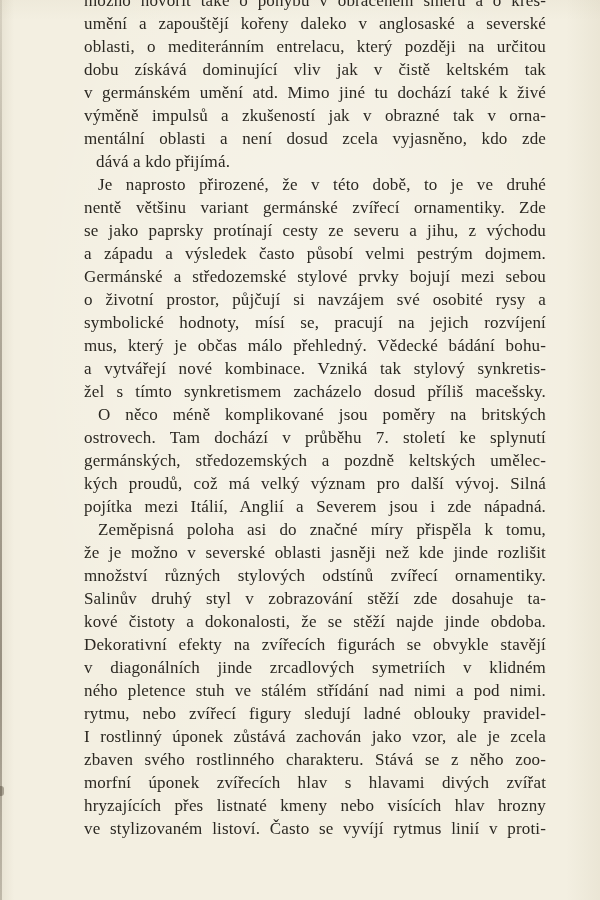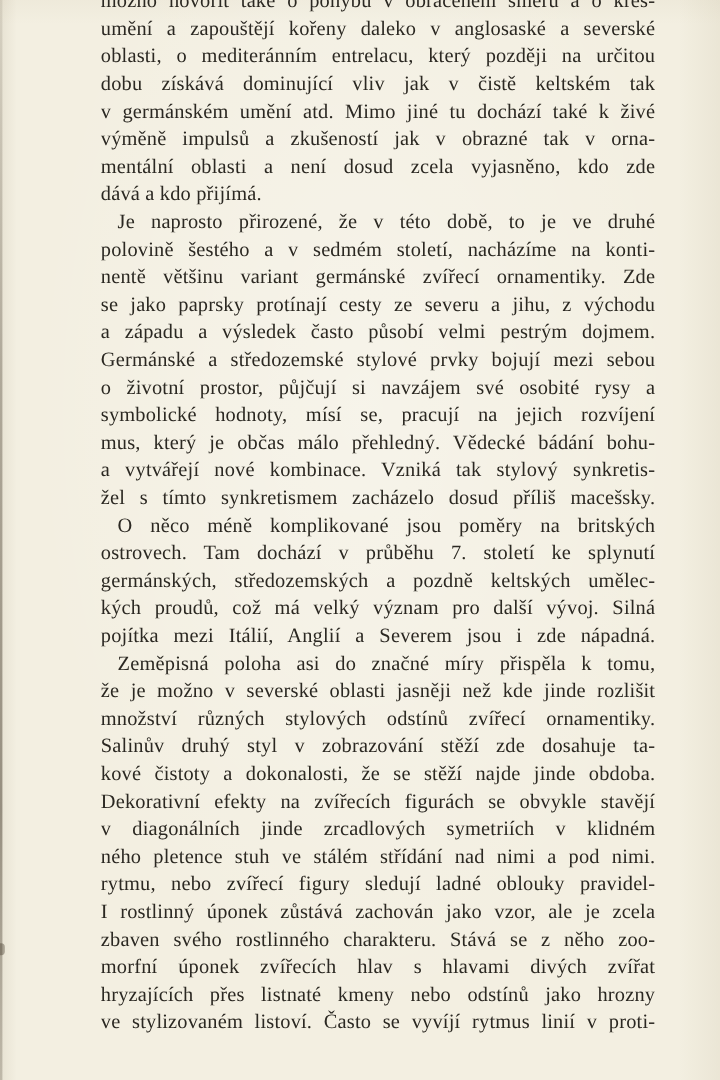--- a/index.html
+++ b/index.html
@@ -61,39 +61,39 @@
     text-align: justify;
     text-align-last: justify;
     letter-spacing: 0.15px;
     white-space: normal;
   }
   .line.indent {
     text-indent: 14px;
   }
   .line.no-just {
     text-align-last: left;
+    margin-left: 12px;
   }
 </style>
 </head>
 <body style="background: rgb(243, 239, 225);">
 
 <div class="page">
   <div class="edge-line"></div>
   <div class="speck"></div>
   <div class="text-block" style="color: rgb(43, 40, 34);">
       <div class="line">možno hovořit také o pohybu v obráceném směru a o křes-</div>
       <div class="line">umění a zapouštějí kořeny daleko v anglosaské a severské</div>
       <div class="line">oblasti, o mediteránním entrelacu, který později na určitou</div>
       <div class="line">dobu získává dominující vliv jak v čistě keltském tak</div>
       <div class="line">v germánském umění atd. Mimo jiné tu dochází také k živé</div>
       <div class="line">výměně impulsů a zkušeností jak v obrazné tak v orna-</div>
       <div class="line">mentální oblasti a není dosud zcela vyjasněno, kdo zde</div>
       <div class="line no-just">dává a kdo přijímá.</div>
       <div class="line indent">Je naprosto přirozené, že v této době, to je ve druhé</div>
-      <div class="line">polovině šestého a v sedmém století, nacházíme na konti-</div>
       <div class="line">nentě většinu variant germánské zvířecí ornamentiky. Zde</div>
       <div class="line">se jako paprsky protínají cesty ze severu a jihu, z východu</div>
       <div class="line">a západu a výsledek často působí velmi pestrým dojmem.</div>
       <div class="line">Germánské a středozemské stylové prvky bojují mezi sebou</div>
       <div class="line">o životní prostor, půjčují si navzájem své osobité rysy a</div>
       <div class="line">symbolické hodnoty, mísí se, pracují na jejich rozvíjení</div>
       <div class="line">mus, který je občas málo přehledný. Vědecké bádání bohu-</div>
       <div class="line">a vytvářejí nové kombinace. Vzniká tak stylový synkretis-</div>
       <div class="line">žel s tímto synkretismem zacházelo dosud příliš macešsky.</div>
       <div class="line indent">O něco méně komplikované jsou poměry na britských</div>
@@ -106,16 +106,16 @@
       <div class="line">množství různých stylových odstínů zvířecí ornamentiky.</div>
       <div class="line">Salinův druhý styl v zobrazování stěží zde dosahuje ta-</div>
       <div class="line">kové čistoty a dokonalosti, že se stěží najde jinde obdoba.</div>
       <div class="line">Dekorativní efekty na zvířecích figurách se obvykle stavějí</div>
       <div class="line">v diagonálních jinde zrcadlových symetriích v klidném</div>
       <div class="line">ného pletence stuh ve stálém střídání nad nimi a pod nimi.</div>
       <div class="line">rytmu, nebo zvířecí figury sledují ladné oblouky pravidel-</div>
       <div class="line">I rostlinný úponek zůstává zachován jako vzor, ale je zcela</div>
       <div class="line">zbaven svého rostlinného charakteru. Stává se z něho zoo-</div>
       <div class="line">morfní úponek zvířecích hlav s hlavami divých zvířat</div>
-      <div class="line">hryzajících přes listnaté kmeny nebo odstínů jako hrozny</div>
+      <div class="line">hryzajících přes listnaté kmeny nebo visících hlav hrozny</div>
       <div class="line">ve stylizovaném listoví. Často se vyvíjí rytmus linií v proti-</div>
     </div>
 </div>
 
 </body></html>

